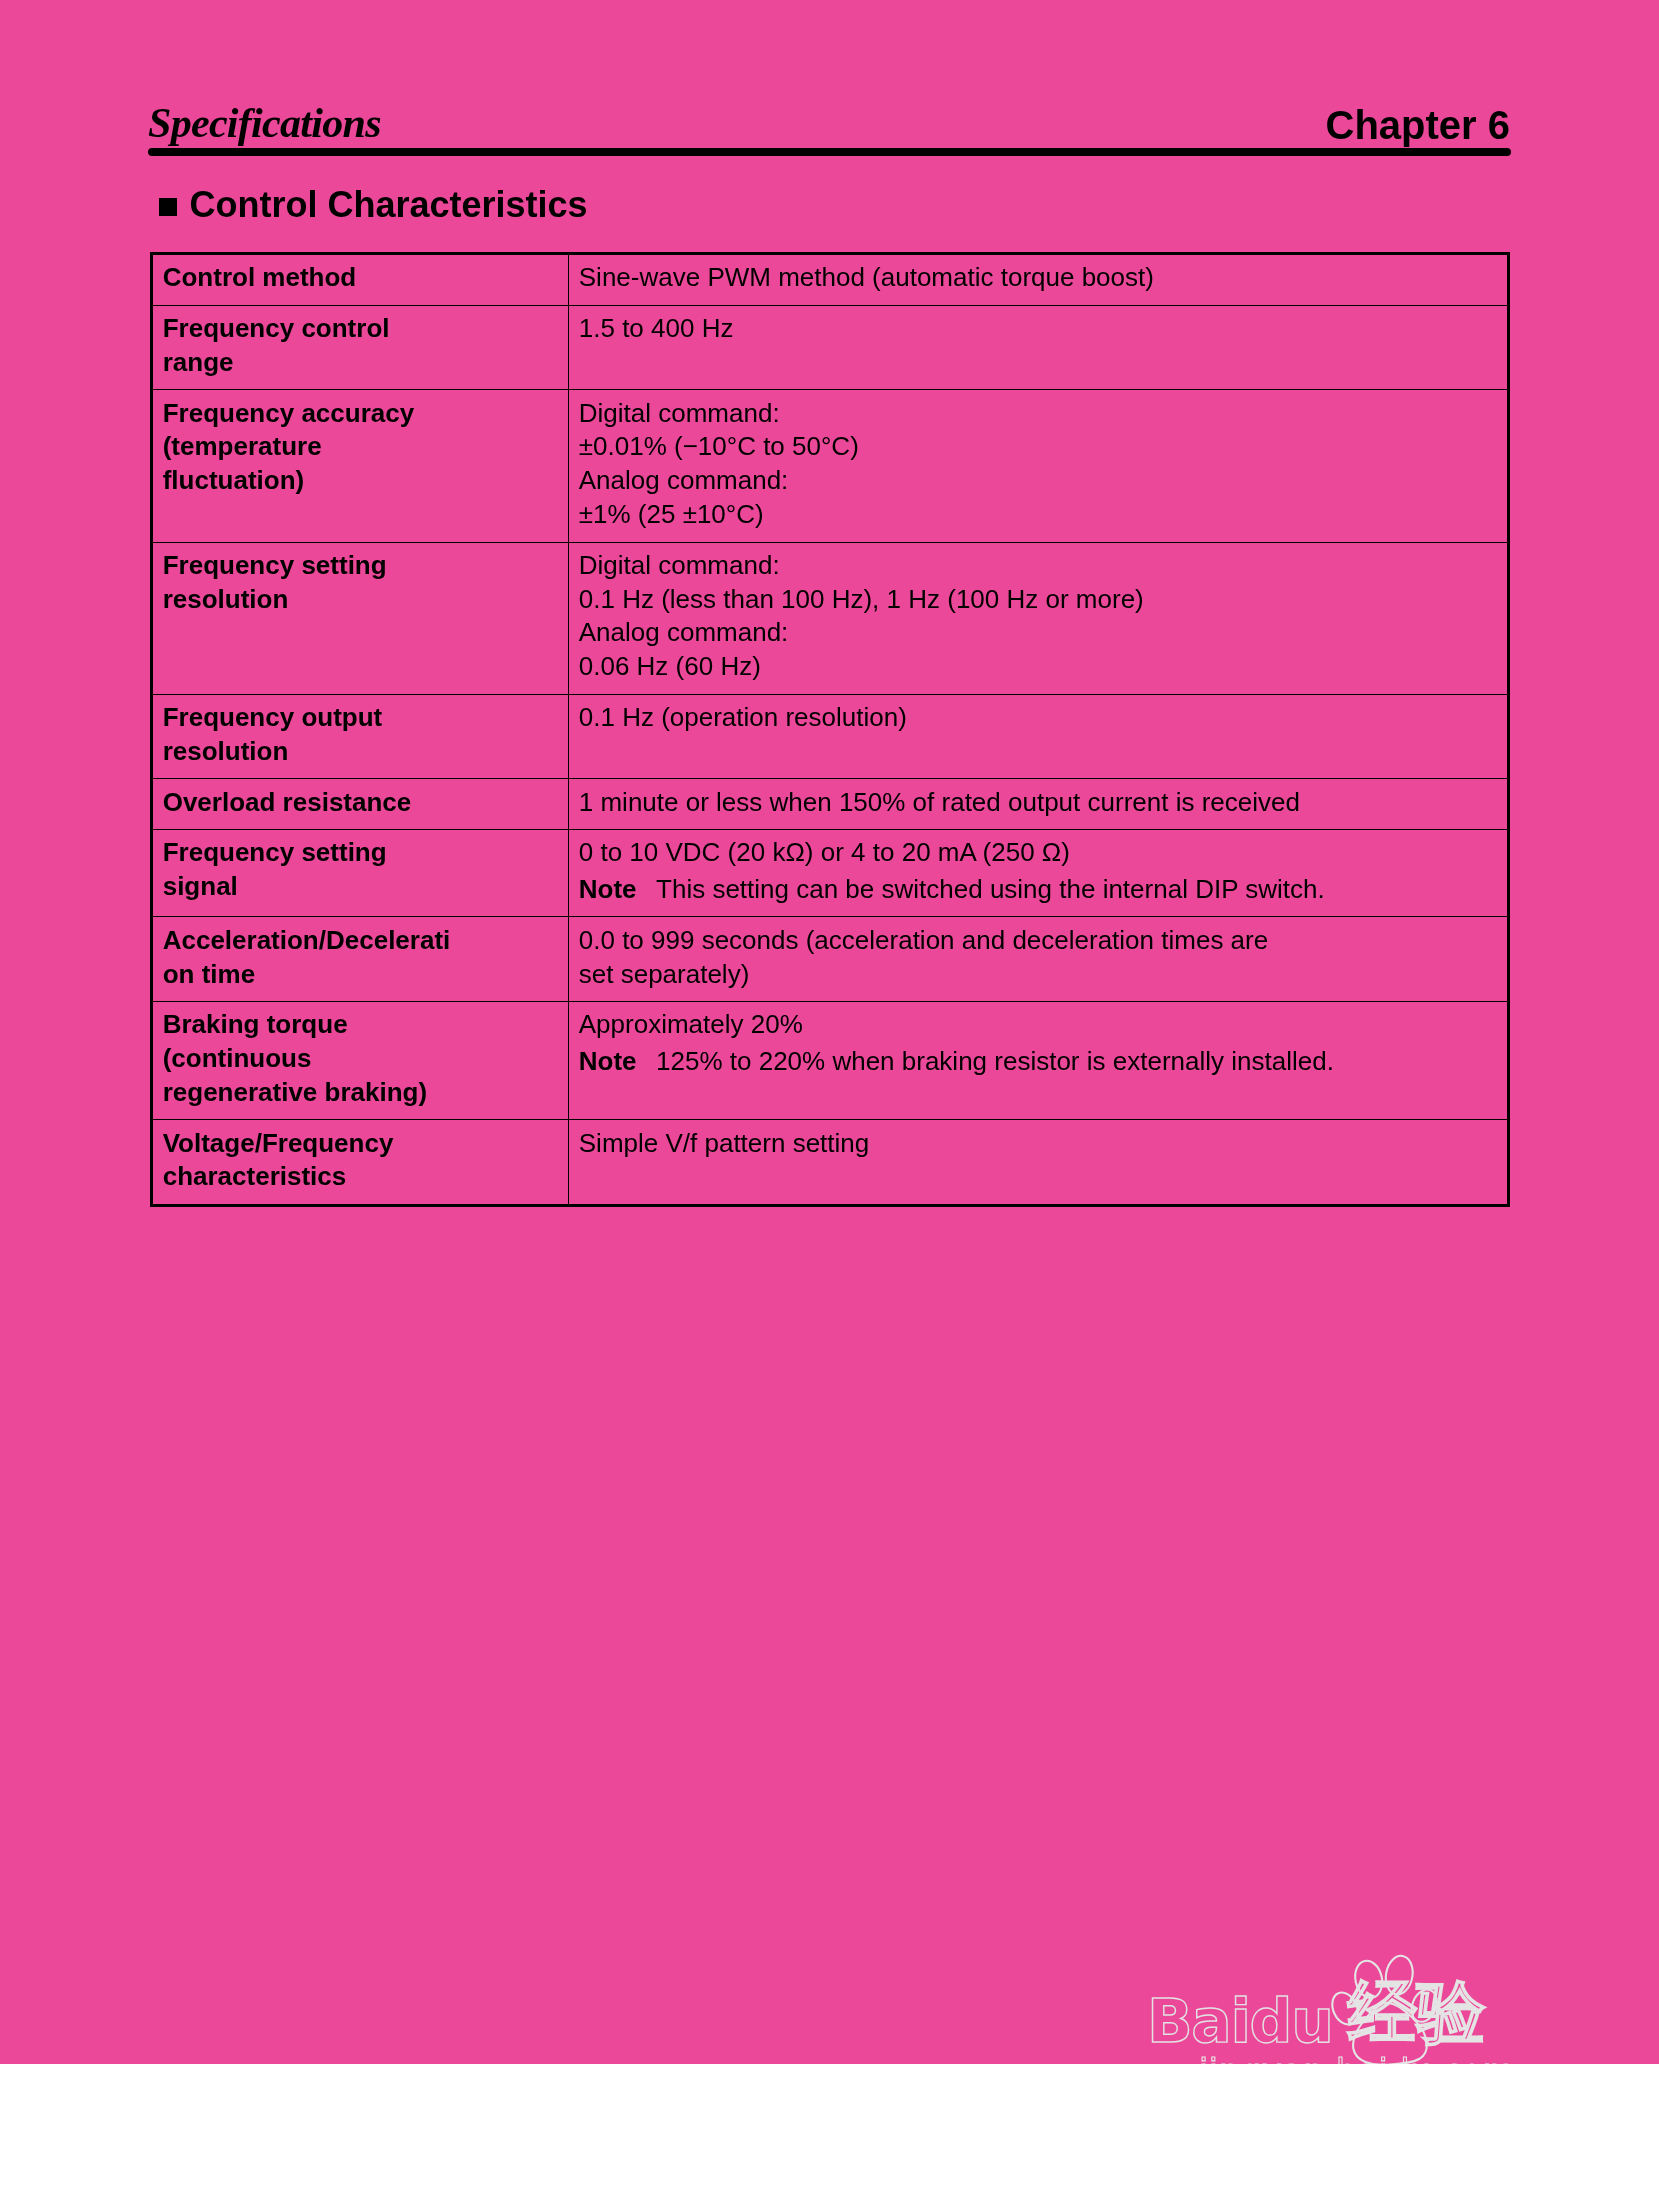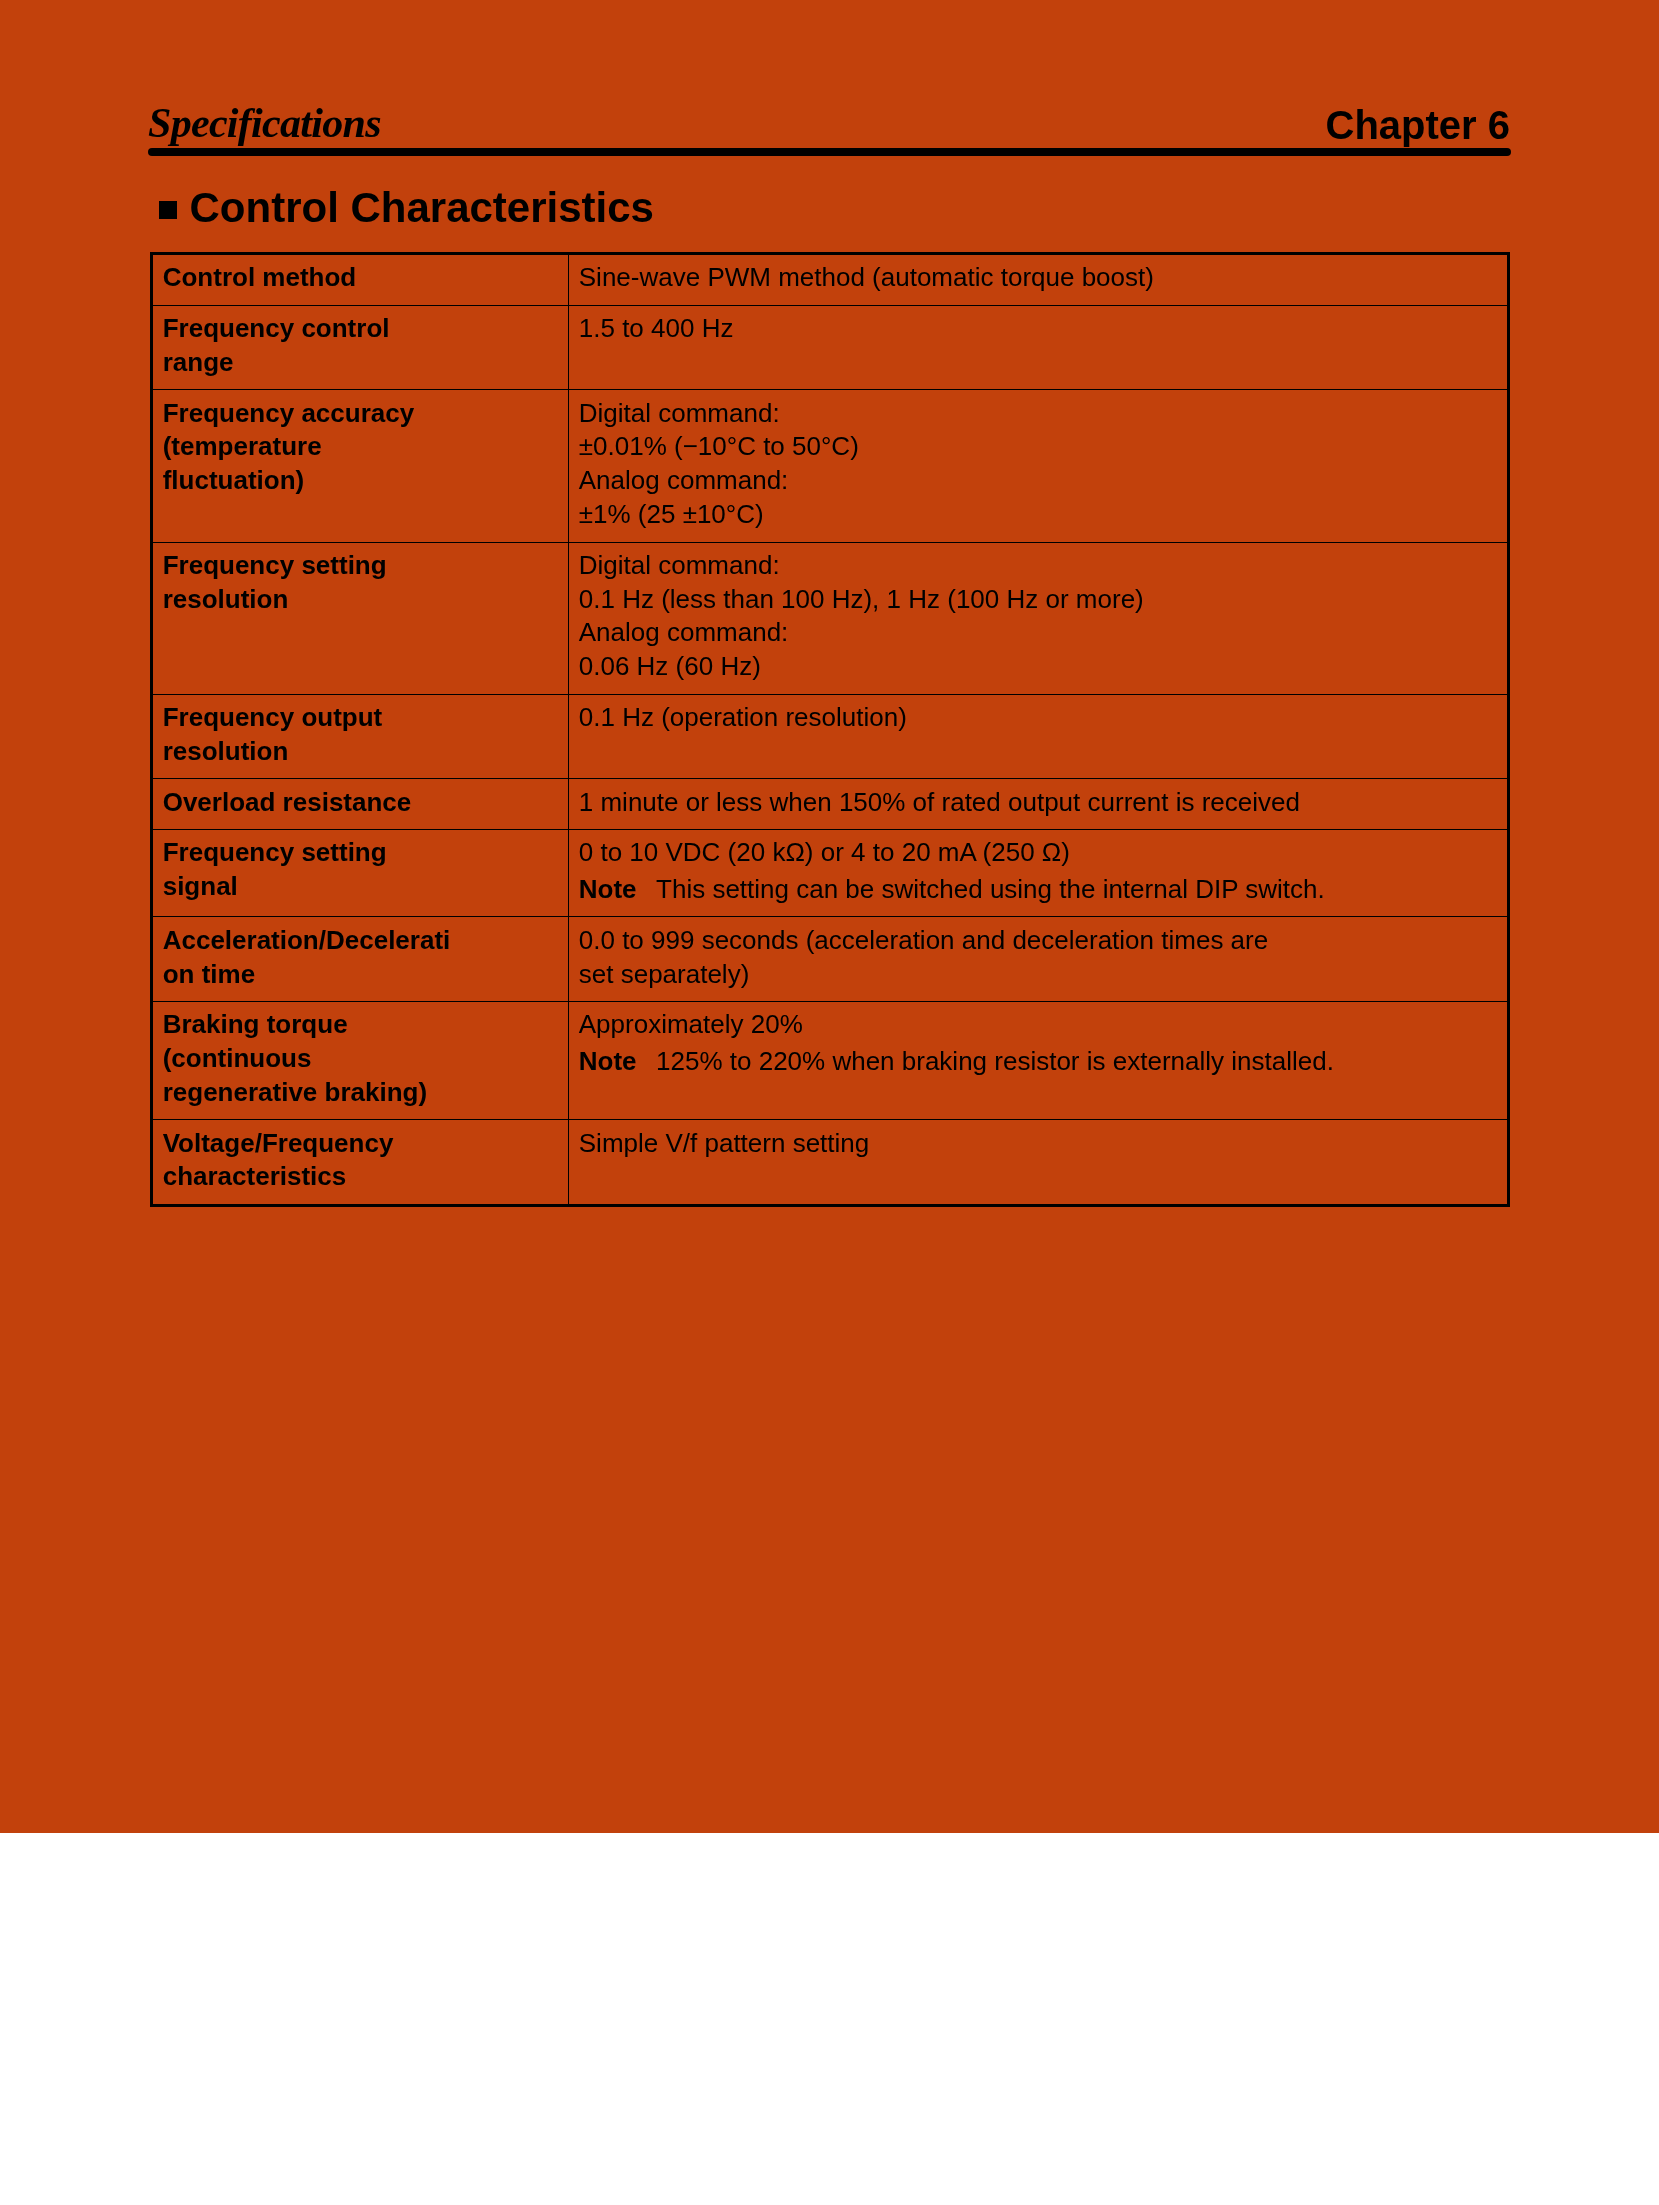--- a/index.html
+++ b/index.html
@@ -3,22 +3,22 @@
 <meta charset="utf-8">
 <style>
   html, body {
     margin: 0;
     padding: 0;
     background: #ffffff;
   }
   .page {
     position: relative;
     width: 1660px;
-    height: 1833px;
-    background: #c2410c;
+    height: 2064px;
+    background: #ec4899;
     font-family: "Liberation Sans", sans-serif;
     color: #000000;
     overflow: hidden;
     text-decoration: underline;
   }
 
   
   .page-header {
     position: absolute;
     left: 148px;
@@ -72,21 +72,21 @@
     width: 18px;
     height: 18px;
     background: #000000;
     display: inline-block;
     flex: 0 0 auto;
     margin-top: 4.2px;
   }
   .section-heading-text {
     font-family: "Liberation Sans", sans-serif;
     font-weight: bold;
-    font-size: 42px;
+    font-size: 36px;
     line-height: 1;
   }
 
   
   .spec-table-wrap {
     position: absolute;
     left: 150px;
     top: 252px;
     width: 1360px;
   }

